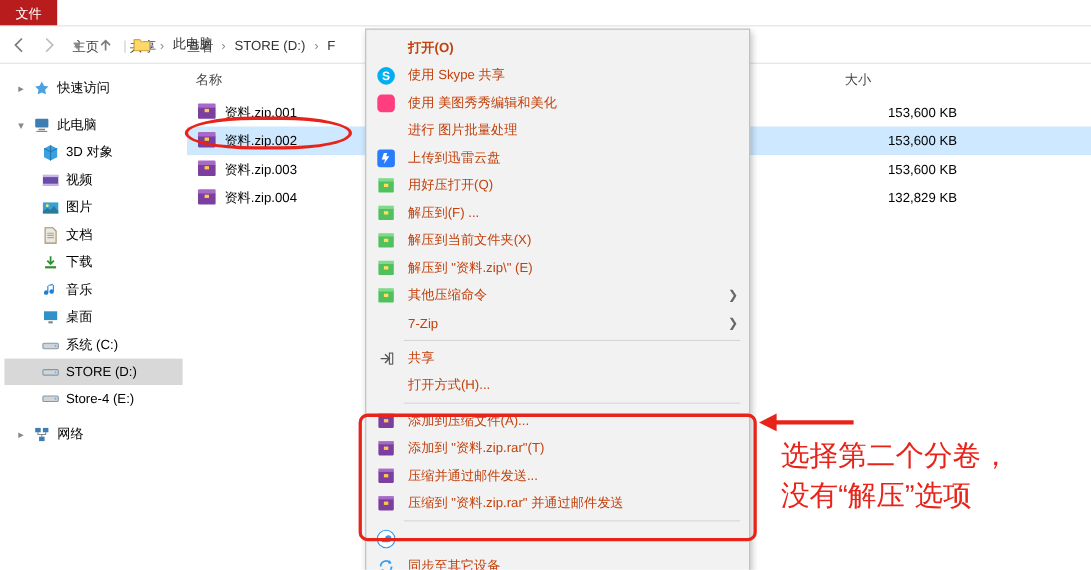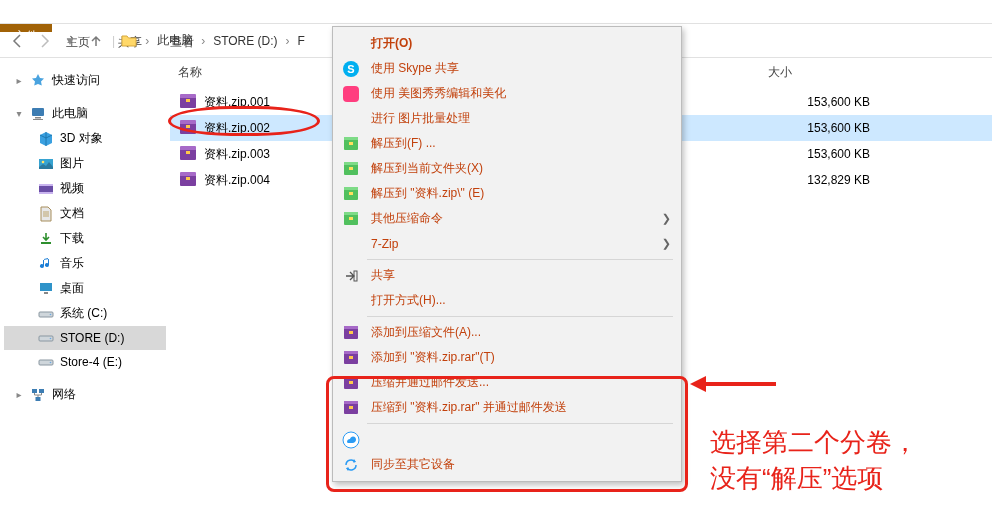--- a/index.html
+++ b/index.html
@@ -1,20 +1,20 @@
 <!DOCTYPE html>
 <html><head>
 <meta charset="utf-8">
 <style>
   * { box-sizing: border-box; margin: 0; padding: 0; }
   body { font-family: "Microsoft YaHei", "Segoe UI", sans-serif; font-size: 12px; color: #000; background:#fff; width: 992px; height: 518px; overflow: hidden; position: relative; }
   
   
   .ribbon { height: 24px; display:flex; align-items:stretch; border-bottom:1px solid #e1e1e1; }
-  .ribbon .file-tab { background:#a16207; color:#fff; padding:4px 14px; font-size:12px;margin-top:24px; }
+  .ribbon .file-tab { background:#b91c1c; color:#fff; padding:4px 14px; font-size:12px; }
   .ribbon .tab { padding:4px 14px; color:#444;margin-top:30px; }
   
   
   .navbar { height:34px; display:flex; align-items:center; border-bottom:1px solid #e1e1e1; padding:0 8px; gap:6px; }
   .nav-arrow { width:20px; height:20px; display:flex; align-items:center; justify-content:center; color:#999; }
   .nav-sep { color:#ccc; }
   .folder-icon { width:16px; height:16px; display:inline-block; }
   .bc-seg { color:#333; }
   .bc-chev { color:#888; padding:0 2px; }
   
@@ -134,36 +134,36 @@
         <svg width="16" height="16" viewBox="0 0 16 16">
             <path d="M8 1L14 4v8L8 15 2 12V4z" fill="#3aa0e0"></path>
             <path d="M8 1v14M2 4l6 3 6-3" stroke="#1770a6" fill="none" stroke-width="0.8"></path>
           </svg>
       </span>
       <span>3D 对象</span>
     </div>
     <div class="sb-item indent">
       <span class="sb-icon">
         <svg width="16" height="16" viewBox="0 0 16 16">
+            <rect x="1" y="3" width="14" height="10" fill="#6a4ea6"></rect>
+            <rect x="1" y="3" width="14" height="2" fill="#c9b4ef"></rect>
+            <rect x="1" y="11" width="14" height="2" fill="#c9b4ef"></rect>
+          </svg>
+      </span>
+      <span>视频</span>
+    </div>
+    <div class="sb-item indent">
+      <span class="sb-icon">
+        <svg width="16" height="16" viewBox="0 0 16 16">
             <rect x="1" y="3" width="14" height="10" fill="#37a3d1"></rect>
             <circle cx="5" cy="6" r="1.3" fill="#ffe36b"></circle>
             <path d="M1 11l4-3 3 2 3-4 4 5v2H1z" fill="#2a7aa0"></path>
           </svg>
       </span>
       <span>图片</span>
-    </div>
-    <div class="sb-item indent">
-      <span class="sb-icon">
-        <svg width="16" height="16" viewBox="0 0 16 16">
-            <rect x="1" y="3" width="14" height="10" fill="#6a4ea6"></rect>
-            <rect x="1" y="3" width="14" height="2" fill="#c9b4ef"></rect>
-            <rect x="1" y="11" width="14" height="2" fill="#c9b4ef"></rect>
-          </svg>
-      </span>
-      <span>视频</span>
     </div>
     <div class="sb-item indent">
       <span class="sb-icon">
         <svg width="16" height="16" viewBox="0 0 16 16">
             <path d="M3 1h7l3 3v11H3z" fill="#e8e8e8" stroke="#a78e5d"></path>
             <path d="M5 6h6M5 8h6M5 10h6" stroke="#bda56e"></path>
           </svg>
       </span>
       <span>文档</span>
     </div>
@@ -317,20 +317,39 @@
       </span>
     <span class="ci-label">使用 美图秀秀编辑和美化</span>
   </div>
   <div class="ctx-item">
     <span class="ci-icon"></span>
     <span class="ci-label">进行 图片批量处理</span>
   </div>
   <div class="ctx-item">
     <span class="ci-icon">
         <svg width="18" height="18" viewBox="0 0 18 18">
+          <rect x="1" y="1" width="16" height="16" rx="3" fill="#2a7cff"></rect>
+          <path d="M7 4l-2 6h3l-1 4 5-7h-3l1-3z" fill="#fff"></path>
+        </svg>
+      </span>
+    <span class="ci-label">上传到迅雷云盘</span>
+  </div>
+  <div class="ctx-item">
+    <span class="ci-icon">
+        <svg width="18" height="18" viewBox="0 0 18 18">
+          <rect x="2" y="4" width="14" height="11" fill="#51c05e" rx="1"></rect>
+          <rect x="2" y="2" width="14" height="3" fill="#7edb87"></rect>
+          <rect x="7" y="7" width="4" height="3" fill="#ffdf5e"></rect>
+        </svg>
+      </span>
+    <span class="ci-label">用好压打开(Q)</span>
+  </div>
+  <div class="ctx-item">
+    <span class="ci-icon">
+        <svg width="18" height="18" viewBox="0 0 18 18">
           <rect x="2" y="4" width="14" height="11" fill="#51c05e" rx="1"></rect>
           <rect x="2" y="2" width="14" height="3" fill="#7edb87"></rect>
           <rect x="7" y="7" width="4" height="3" fill="#ffdf5e"></rect>
         </svg>
       </span>
     <span class="ci-label">解压到(F) ...</span>
   </div>
   <div class="ctx-item">
     <span class="ci-icon">
         <svg width="18" height="18" viewBox="0 0 18 18">
@@ -442,16 +461,16 @@
   </div>
 </div>
 
 <div class="red-rect" style="left:326px; top:376px; width:362px; height:116px;"></div>
 
 <svg class="anno-arrow" style="left:688px; top:370px;" width="90" height="26">
   <line x1="88" y1="14" x2="14" y2="14" stroke="#e8231a" stroke-width="4"></line>
   <polygon points="2,14 18,6 18,22" fill="#e8231a"></polygon>
 </svg>
 
-<div class="anno-text" style="left:710px; top:424px;">
+<div class="anno-text" style="left:710px; top:396px;">
   <div>选择第二个分卷，</div>
   <div>没有“解压”选项</div>
 </div>
 
 </body></html>

